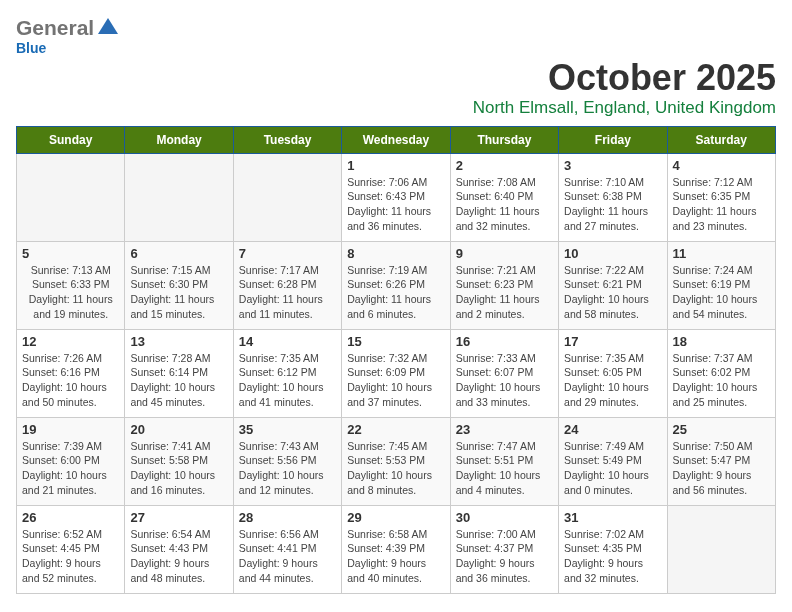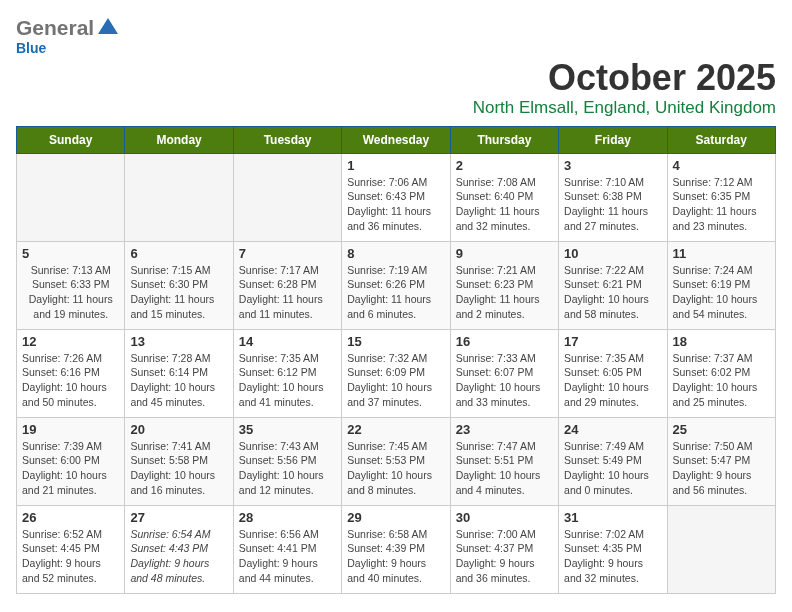--- a/index.html
+++ b/index.html
@@ -315,21 +315,21 @@
       <tr>
         <td>
           <div class="day-number">26</div>
           <div class="day-info" style="white-space: pre-line;">Sunrise: 6:52 AM
 Sunset: 4:45 PM
 Daylight: 9 hours
 and 52 minutes.</div>
         </td>
         <td>
           <div class="day-number">27</div>
-          <div class="day-info" style="white-space: pre-line; font-style: italic;">Sunrise: 6:54 AM
+          <div class="day-info" style="white-space: pre-line;">Sunrise: 6:54 AM
 Sunset: 4:43 PM
 Daylight: 9 hours
 and 48 minutes.</div>
         </td>
         <td>
           <div class="day-number">28</div>
           <div class="day-info" style="white-space: pre-line;">Sunrise: 6:56 AM
 Sunset: 4:41 PM
 Daylight: 9 hours
 and 44 minutes.</div>

